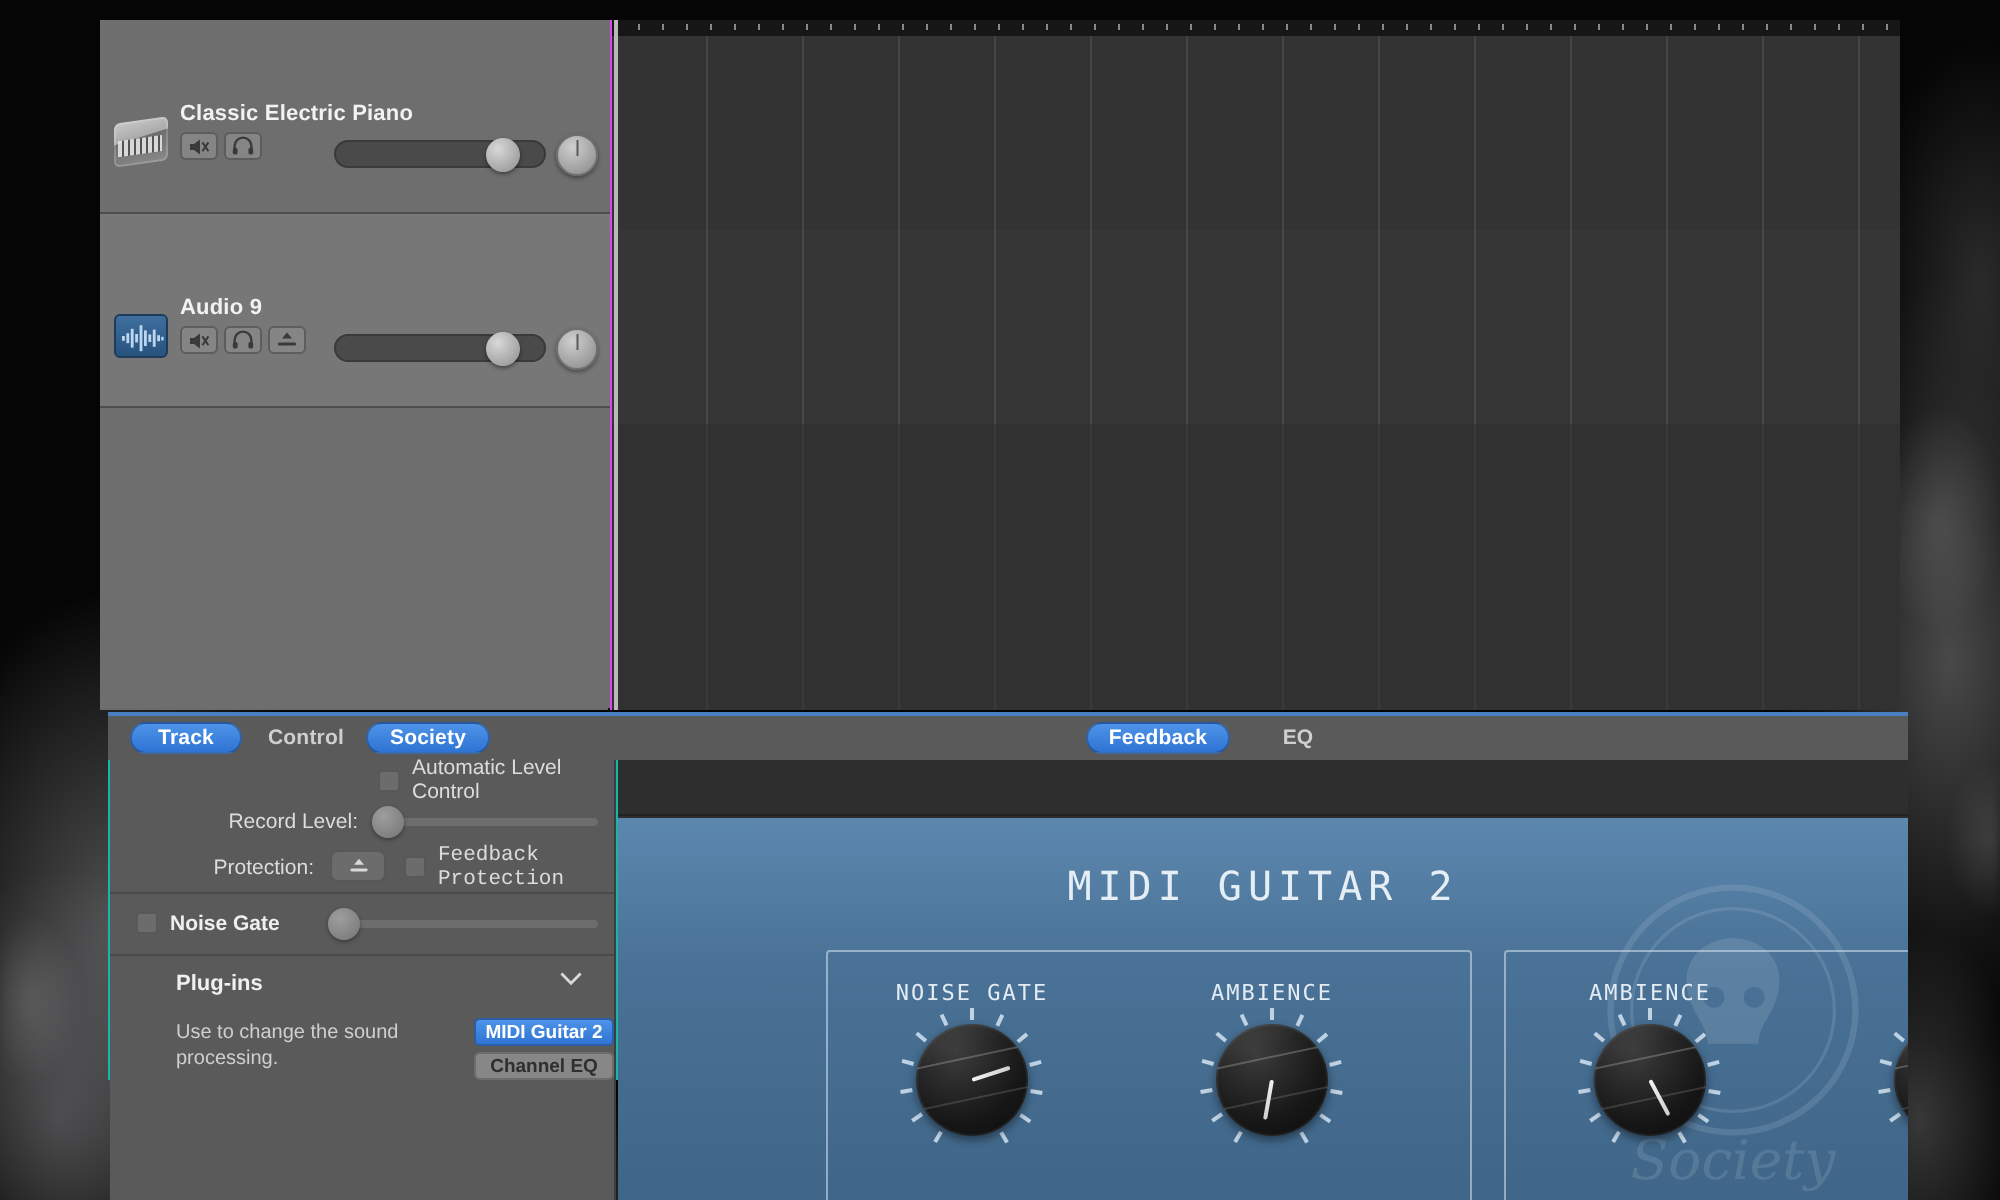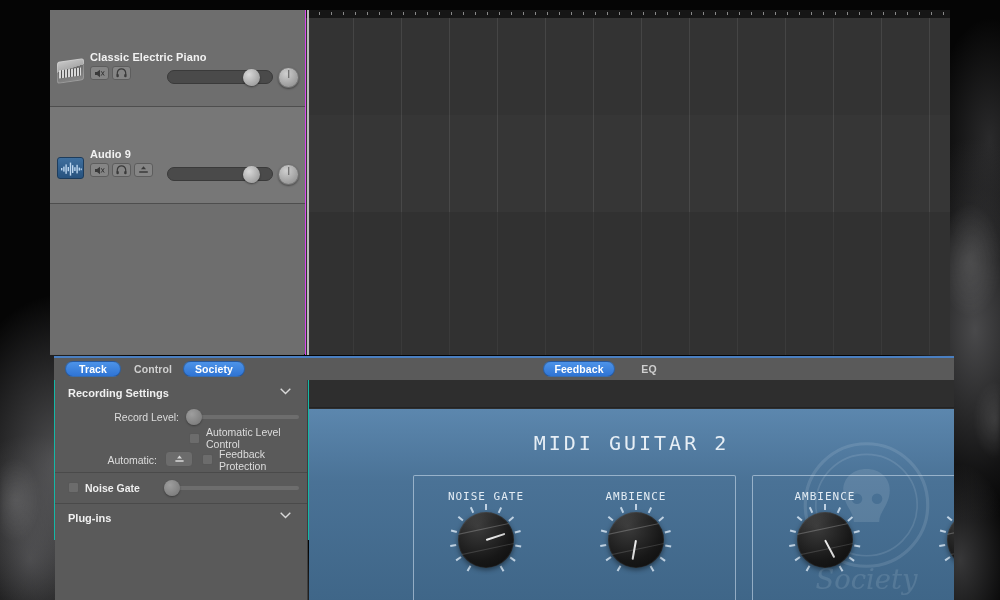--- a/index.html
+++ b/index.html
@@ -323,69 +323,71 @@
         <div class="pill on" id="tab-track">Track</div>
         <div class="pill off" id="tab-master">Control</div>
         <div class="pill on" id="tab-compare">Society</div>
         <div class="pill on" id="tab-controls">Feedback</div>
         <div class="pill off" id="tab-eq">EQ</div>
       </div>
 
       <div class="inspector">
 
         <div class="insp-sec">
-          <div class="sec-head">
-            <span class="t">Recording Settings</span>
-            <svg class="chev" viewBox="0 0 11 7">
-              <path d="M.7.8L5.5 5.6 10.3.8" stroke="#d9d9d9" stroke-width="1.4" fill="none"></path>
-            </svg>
+
+          <div class="row" style="height:20px;">
+            <div class="cbx" style="position:absolute; left:134px;"></div>
+            <span class="lbl" style="position:absolute; left:151px;">Automatic Level Control</span>
           </div>
 
           <div class="row" style="height:22px;">
             <span class="lbl" style="position:absolute; left:10px; width:114px; text-align:right;">Record Level:</span>
             <div class="hslider" style="left:134px; top:9px; width:110px;">
               <div class="k" style="left:-3px"></div>
             </div>
           </div>
 
-          <div class="row" style="height:20px;">
-            <div class="cbx" style="position:absolute; left:134px;"></div>
-            <span class="lbl" style="position:absolute; left:151px;">Automatic Level Control</span>
-          </div>
-
 
           <div class="row" style="height:24px;">
-            <span class="lbl" style="position:absolute; left:10px; width:92px; text-align:right;">Automatic:</span>
+            <span class="lbl" style="position:absolute; left:10px; width:92px; text-align:right;">Protection:</span>
             <div class="ibtn" style="position:absolute; left:110px; top:3px; width:28px;">
               <svg width="11" height="10" viewBox="0 0 11 10">
                 <path d="M5.5 1.4L8 4.4H3z" fill="#d8d8d8"></path>
                 <rect x="1.2" y="6.2" width="8.6" height="1.5" rx=".7" fill="#d8d8d8"></rect>
               </svg>
             </div>
             <div class="cbx" style="position:absolute; left:147px; top:6px;"></div>
-            <span class="lbl" style="position:absolute; left:164px;">Feedback Protection</span>
+            <span class="lbl" style="position:absolute; left:164px;font-family:Liberation Mono, monospace;">Feedback Protection</span>
           </div>
         </div>
 
         <div class="insp-sec">
           <div class="row" style="height:30px;">
             <div class="cbx" style="position:absolute; left:13px; top:9px;"></div>
             <span class="lbl" style="position:absolute; left:30px; font-weight:bold; color:#efefef;">Noise Gate</span>
             <div class="hslider" style="left:112px; top:13px; width:132px;">
               <div class="k" style="left:-3px"></div>
             </div>
           </div>
         </div>
 
-        <div class="insp-sec" style="border-bottom:none;">
+        <div class="insp-sec" style="border-bottom:none;margin-left:20px;">
           <div class="sec-head" style="height:28px;">
             <span class="t">Plug-ins</span>
             <svg class="chev" viewBox="0 0 11 7">
               <path d="M.7.8L5.5 5.6 10.3.8" stroke="#d9d9d9" stroke-width="1.4" fill="none"></path>
             </svg>
+          </div>
+          <div style="position:relative; height:42px;">
+            <div style="position:absolute; left:13px; top:4px; font-size:10px; color:#cfcfcf; line-height:13px;">
+              <div>Use to change the sound</div>
+              <div>processing.</div>
+            </div>
+            <div class="plugbtn on" style="position:absolute; left:162px; top:3px;">MIDI Guitar 2</div>
+            <div class="plugbtn off" style="position:absolute; left:162px; top:20px;">Channel EQ</div>
           </div>
         </div>
       </div>
 
       <div class="plugwin">
         <div class="plug-titlebar"></div>
         <div class="plug-body">
 
           <svg class="watermark" viewBox="0 0 200 180">
             <circle cx="100" cy="72" r="58" stroke="#dfe9f2" stroke-width="3" fill="none"></circle>

